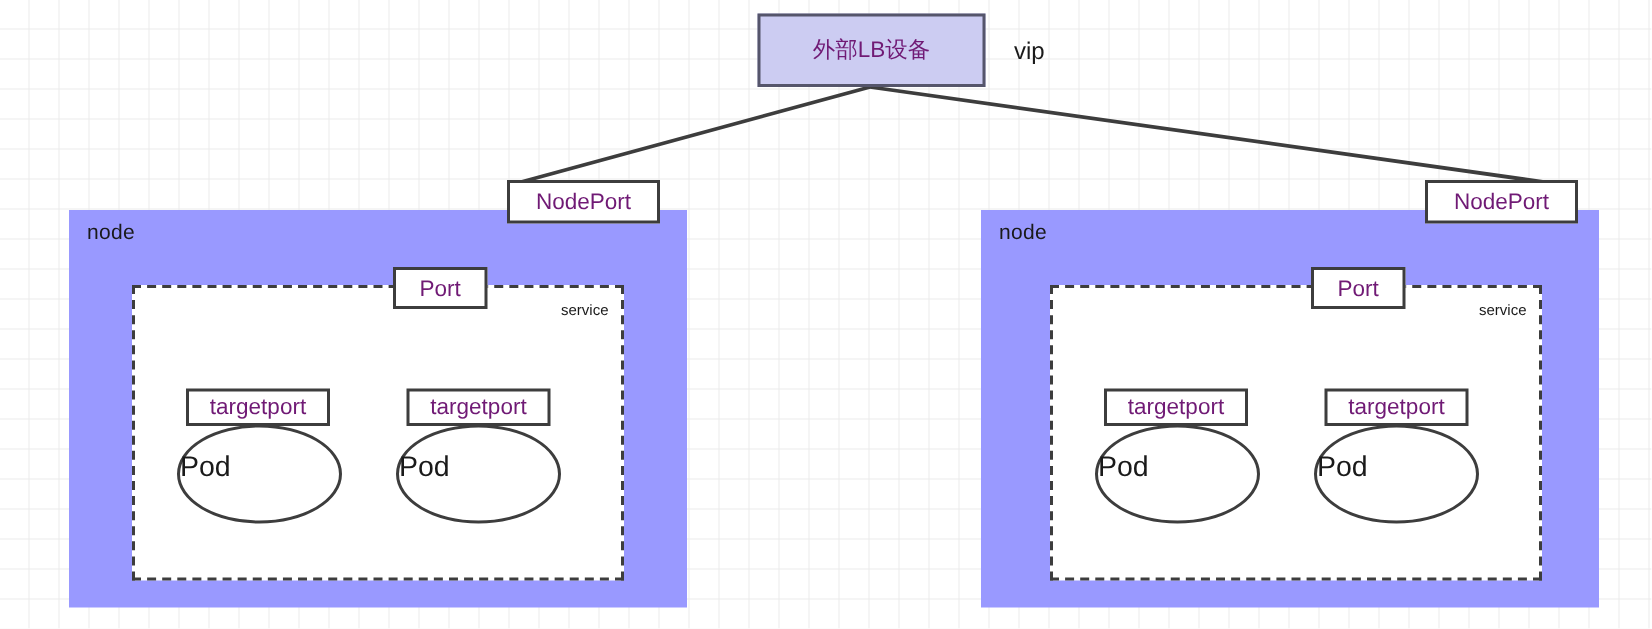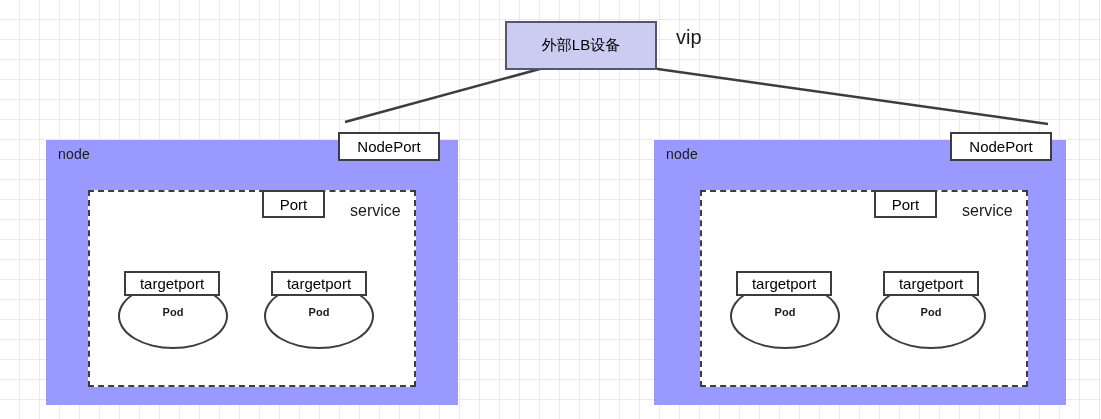--- a/index.html
+++ b/index.html
@@ -44,64 +44,62 @@
   }
 
   .service-region {
     position: absolute;
     background: #ffffff;
     border: 2px dashed #3d3d3d;
     box-sizing: border-box;
   }
   .service-label {
     position: absolute;
-    font-size: 16px;
+    font-size: 10px;
     color: #1a1a1a;
     white-space: nowrap;
+    margin-left: 24px;
   }
 
   .box {
     position: absolute;
     box-sizing: border-box;
     background: #ffffff;
     border: 2px solid #3d3d3d;
     display: flex;
     align-items: center;
     justify-content: center;
     font-size: 15px;
-    color: #000000;
+    color: #701a75;
     white-space: nowrap;
-    margin-top: 12px;
   }
   .box.lb {
     background: #ccccf2;
     border: 2px solid #55556b;
     font-size: 15px;
   }
 
   .vip-label {
     position: absolute;
-    font-size: 20px;
+    font-size: 16px;
     color: #1a1a1a;
     white-space: nowrap;
   }
 
   .pod {
     position: absolute;
     box-sizing: border-box;
     background: #ffffff;
     border: 2px solid #3d3d3d;
     border-radius: 50%;
     display: flex;
     align-items: center;
-    justify-content: center;
-    font-size: 11px;
+    font-size: 19px;
     color: #1a1a1a;
     white-space: nowrap;
-    font-weight: bold;
   }
   .pod-text {
     position: relative;
     top: -4px;
   }
 </style>
 </head>
 <body>
 
 <div id="canvas">

